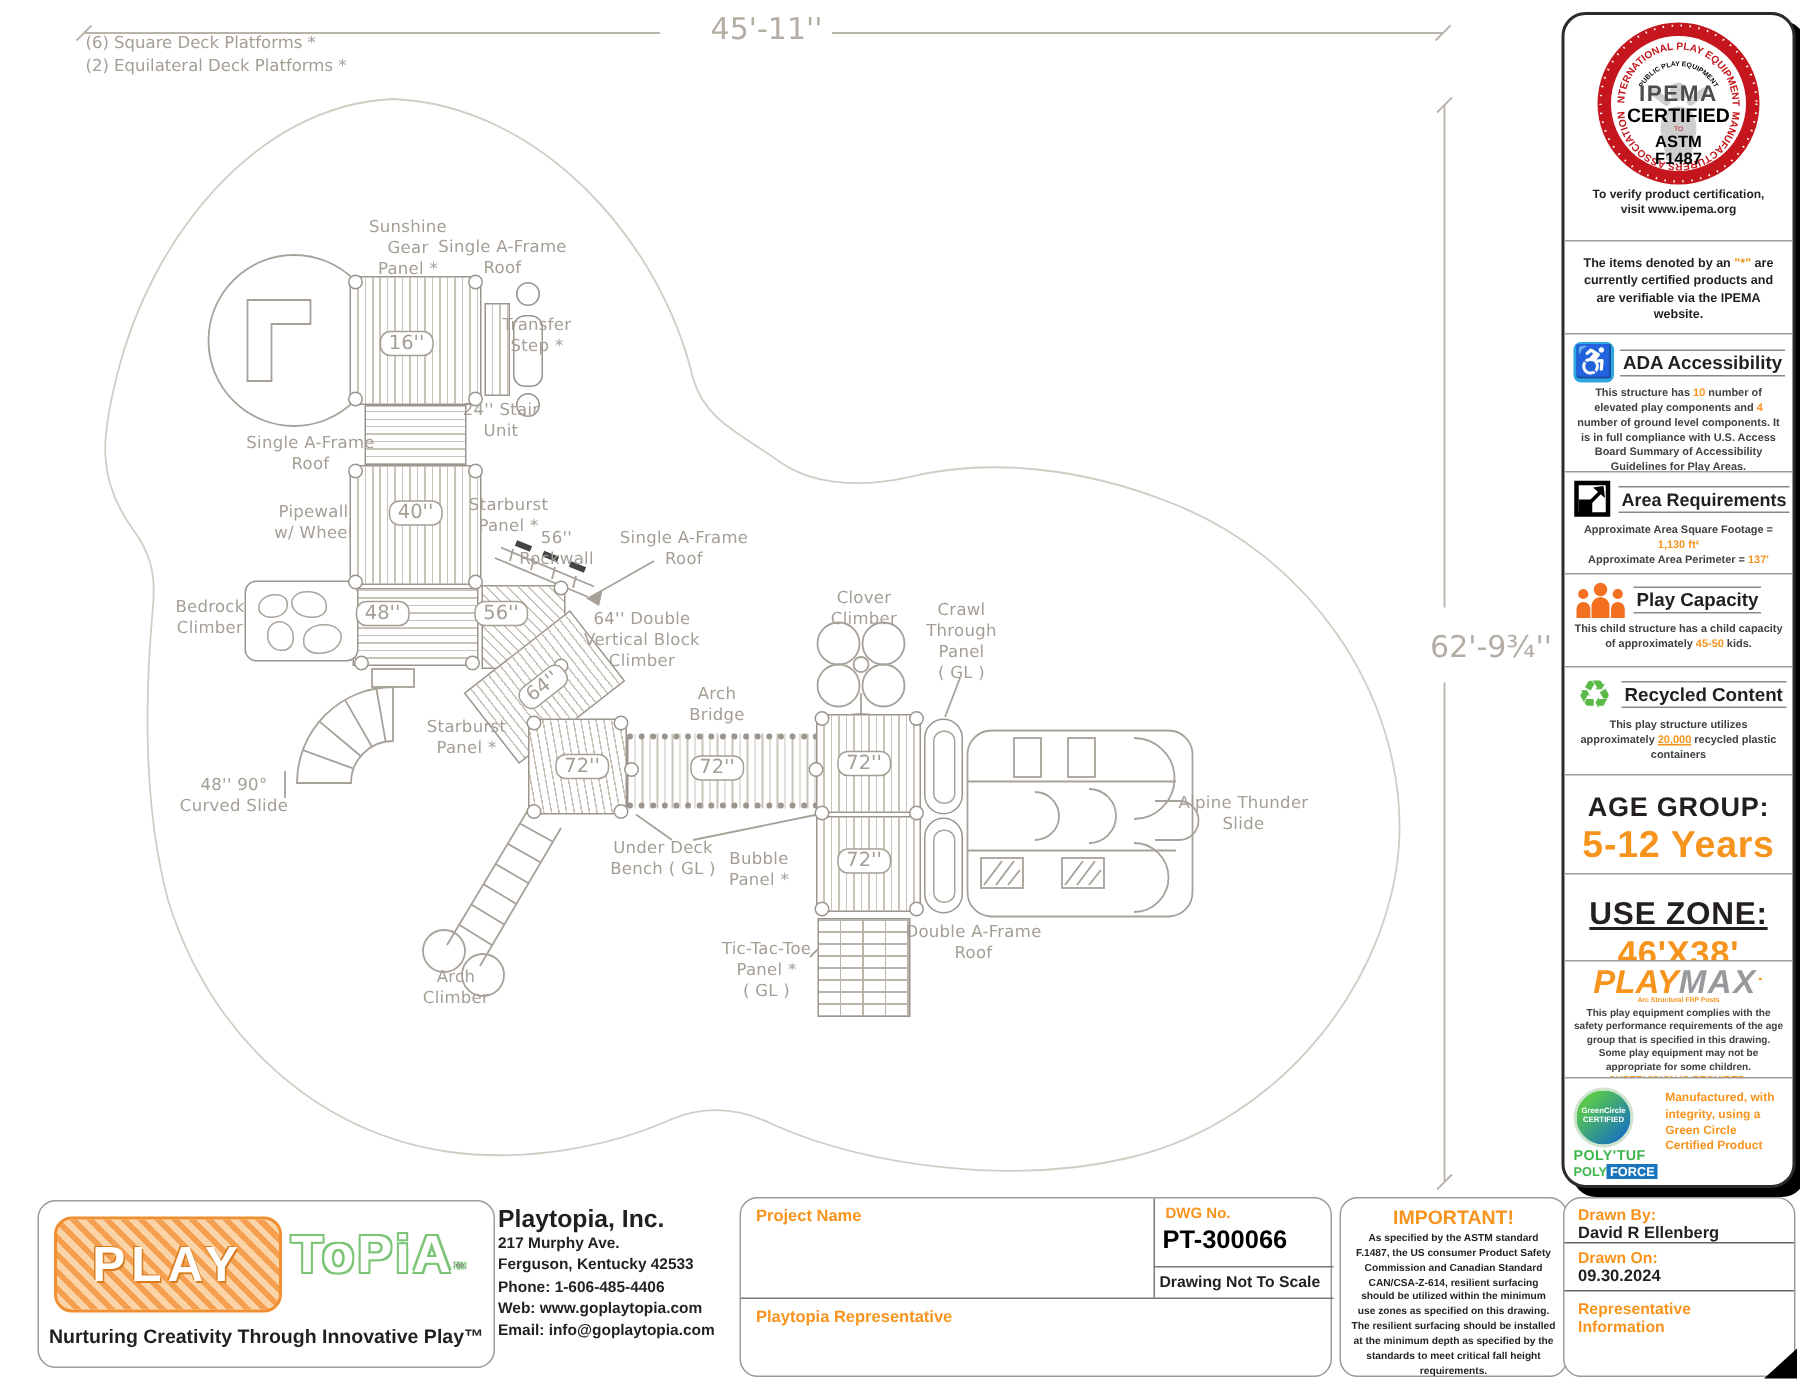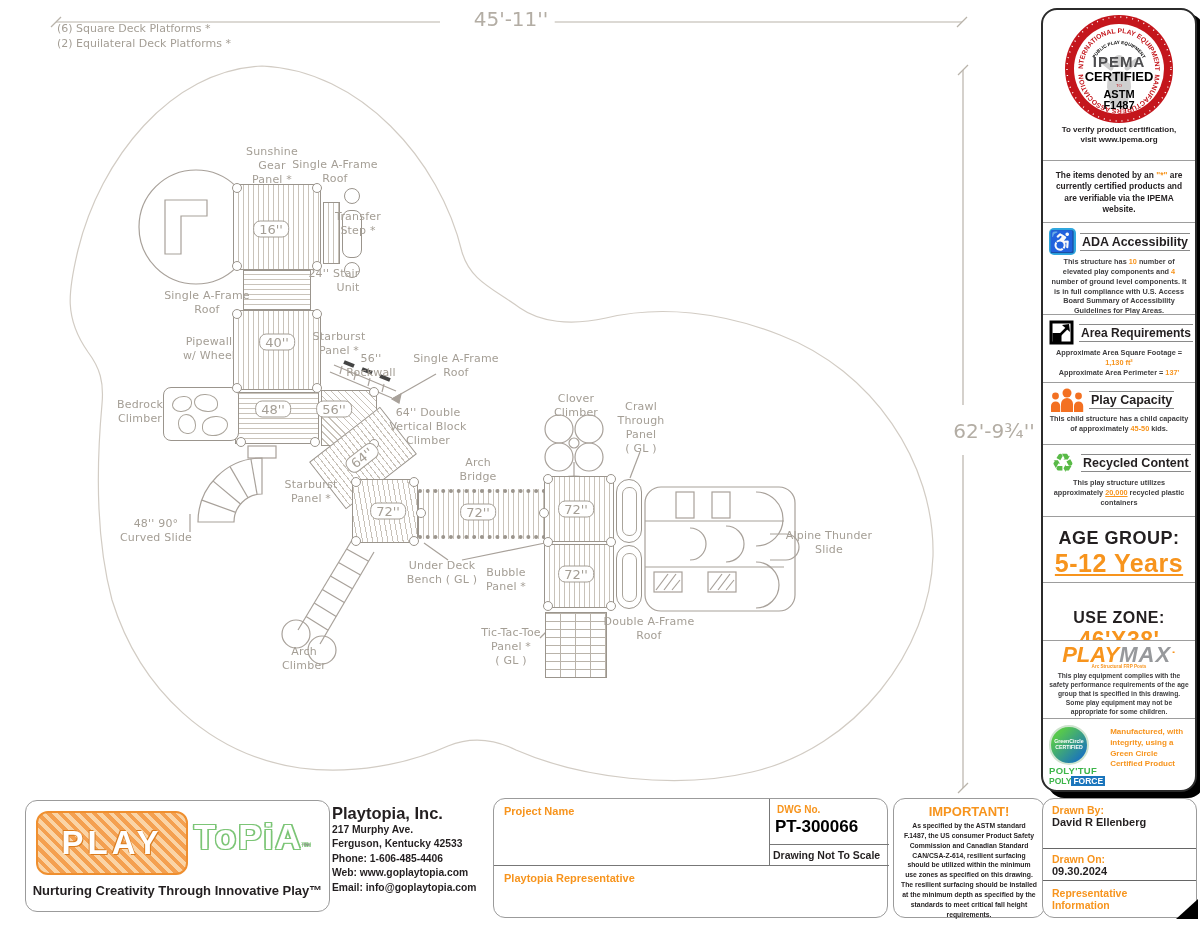--- a/index.html
+++ b/index.html
@@ -32,21 +32,21 @@
   .sec{border-top:1px solid #9d9d9d;padding:3px 6px;box-sizing:border-box;overflow:hidden;text-align:center;}
   .sec:first-child{border-top:none;}
   .sec p{margin:2px 0 0;font-size:7.3px;font-weight:bold;line-height:1.35;}
   .ttl-row{display:flex;align-items:center;justify-content:flex-start;gap:4px;margin-top:2px;}
   .ttl{font-size:12.5px;font-weight:800;border-top:1px solid #8a8a8a;border-bottom:1px solid #8a8a8a;
       padding:1px 2px;white-space:nowrap;color:#231f20;}
   .org{color:#F7941D;}
   .org-u{color:#F7941D;text-decoration:underline;}
   .verify{font-size:8px;font-weight:bold;white-space:pre-line;line-height:1.3;color:#231f20;}
   .bignum-label{font-size:18px;font-weight:900;color:#231f20;letter-spacing:.5px;margin-top:8px;}
-  .bignum-value{font-size:25px;font-weight:900;color:#F7941D;letter-spacing:.5px;text-decoration:underline;}
+  .bignum-value{font-size:25px;font-weight:900;color:#F7941D;letter-spacing:.5px;}
   .ada-ic{width:27px;height:27px;background:#2FA7DF;border-radius:5px;color:#fff;font-size:21px;
       line-height:27px;text-align:center;flex:0 0 27px;}
   .rec-ic{font-size:26px;color:#59BA47;line-height:26px;flex:0 0 28px;}
   .pm-play{color:#F7941D;font-weight:900;font-style:italic;font-size:22px;}
   .pm-max{color:#97999c;font-weight:900;font-style:italic;font-size:22px;letter-spacing:1px;}
   .pm-dot{color:#F7941D;font-size:14px;font-weight:900;}
   .pm-tag{font-size:4.6px;color:#F7941D;font-weight:bold;margin-top:-2px;}
   .gc-badge{width:40px;height:40px;border-radius:50%;background:linear-gradient(135deg,#57c84d 20%,#1b75bb 85%);
       color:#fff;display:flex;flex-direction:column;align-items:center;justify-content:center;
       border:2px solid #cfe4cf;box-sizing:border-box;}
@@ -246,21 +246,21 @@
   <div class="dim" style="left:480px;top:19px;">45'-11''</div>
   <div class="dim" style="left:963px;top:431px;">62'-9¾''</div>
 
   <div class="hw" style="left:272px;top:166px;">Sunshine
 Gear
 Panel *</div>
   <div class="hw" style="left:335px;top:172px;">Single A-Frame
 Roof</div>
   <div class="hw" style="left:358px;top:224px;">Transfer
 Step *</div>
-  <div class="hw" style="left:334px;top:281px;text-align:right;">24'' Stair
+  <div class="hw" style="left:334px;top:281px;">24'' Stair
 Unit</div>
   <div class="hw" style="left:207px;top:303px;">Single A-Frame
 Roof</div>
   <div class="hw" style="left:209px;top:349px;">Pipewall
 w/ Wheel</div>
   <div class="hw" style="left:339px;top:344px;">Starburst
 Panel *</div>
   <div class="hw" style="left:371px;top:366px;">56''
 Rockwall</div>
   <div class="hw" style="left:456px;top:366px;">Single A-Frame
@@ -291,21 +291,21 @@
   <div class="hw" style="left:511px;top:647px;">Tic-Tac-Toe
 Panel *
 ( GL )</div>
   <div class="hw" style="left:649px;top:629px;">Double A-Frame
 Roof</div>
   <div class="hw" style="left:304px;top:659px;">Arch
 Climber</div>
 
   <div class="chip" style="left:271px;top:229px;">16''</div>
   <div class="chip" style="left:277px;top:342px;">40''</div>
-  <div class="chip" style="left:273px;top:409px;">48''</div>
+  <div class="chip" style="left:255px;top:409px;">48''</div>
   <div class="chip" style="left:334px;top:409px;">56''</div>
   <div class="chip" style="left:362px;top:458px;transform:translate(-50%,-50%) rotate(-38deg);">64''</div>
   <div class="chip" style="left:388px;top:511px;">72''</div>
   <div class="chip" style="left:478px;top:512px;">72''</div>
   <div class="chip" style="left:576px;top:509px;">72''</div>
   <div class="chip" style="left:576px;top:574px;">72''</div>
 </div>
 
 <aside id="panel">
   <div class="sec" style="height:150px;">
@@ -385,21 +385,21 @@
     </div>
     <p><span>This play structure utilizes approximately </span><span class="org-u">20,000</span><span> recycled plastic containers</span></p>
   </div>
 
   <div class="sec" style="height:66px;">
     <div class="bignum-label">AGE GROUP:</div>
     <div class="bignum-value">5-12 Years</div>
   </div>
 
   <div class="sec" style="height:58px;">
-    <div class="bignum-label" style="font-size:16px;margin-top:23px;">USE ZONE:</div>
+    <div class="bignum-label" style="font-size:21px;margin-top:12px;text-decoration:underline;">USE ZONE:</div>
     <div class="bignum-value" style="font-size:23px;">46'X38'</div>
   </div>
 
   <div class="sec" style="height:78px;">
     <div style="line-height:1;">
       <span class="pm-play">PLAY</span><span class="pm-max">MAX</span><span class="pm-dot">˙</span>
     </div>
     <div class="pm-tag">Arc Structural FRP Posts</div>
     <p style="font-size:6.7px;"><span>This play equipment complies with the safety performance requirements of the age group that is specified in this drawing. Some play equipment may not be appropriate for some children. </span><span class="org-u">SUPERVISION IS REQUIRED.</span></p>
   </div>
@@ -446,21 +446,21 @@
   <div class="abs" style="left:279px;top:50px;font-size:10.5px;font-weight:800;color:#231f20;">Drawing Not To Scale</div>
   <div class="orange-lbl abs" style="left:10px;top:73px;">Playtopia Representative</div>
 </div>
 
 <div class="tbox" style="left:893px;top:798px;width:152px;height:120px;padding:5px 7px;">
   <div style="text-align:center;color:#F7941D;font-weight:900;font-size:13px;">IMPORTANT!</div>
   <div style="text-align:center;font-size:6.8px;font-weight:700;color:#231f20;line-height:1.45;margin-top:2px;">As specified by the ASTM standard F.1487, the US consumer Product Safety Commission and Canadian Standard CAN/CSA-Z-614, resilient surfacing should be utilized within the minimum use zones as specified on this drawing. The resilient surfacing should be installed at the minimum depth as specified by the standards to meet critical fall height requirements.</div>
 </div>
 
 <div class="tbox" style="left:1042px;top:798px;width:155px;height:120px;">
-  <div style="padding:5px 9px 20px;border-bottom:1.4px solid #666;">
+  <div style="padding:5px 9px 0;border-bottom:1.4px solid #666;">
     <div class="orange-lbl" style="font-size:10.5px;">Drawn By:</div>
     <div style="font-size:11px;font-weight:800;color:#231f20;">David R Ellenberg</div>
   </div>
   <div style="padding:4px 9px 3px;border-bottom:1.4px solid #666;">
     <div class="orange-lbl" style="font-size:10.5px;">Drawn On:</div>
     <div style="font-size:11px;font-weight:800;color:#231f20;">09.30.2024</div>
   </div>
   <div class="orange-lbl" style="padding:6px 9px;font-size:10.5px;">Representative Information</div>
 </div>
 

